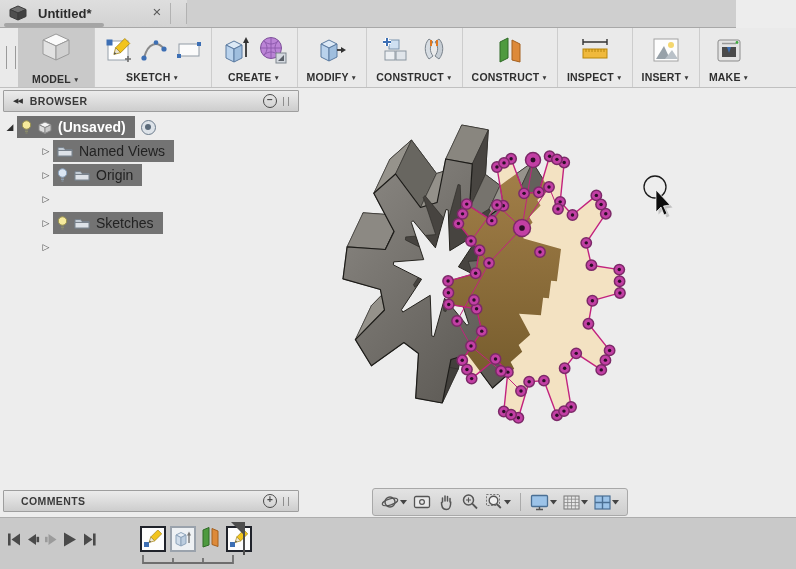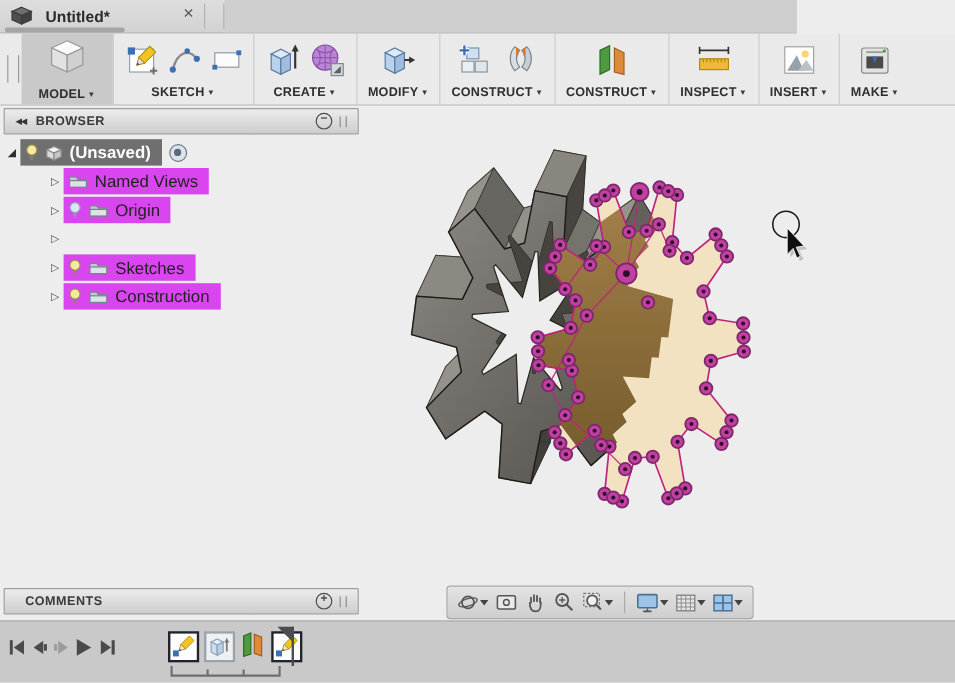--- a/index.html
+++ b/index.html
@@ -1,19 +1,19 @@
 <!DOCTYPE html>
 <html><head>
 <meta charset="utf-8">
 <style>
   html,body{margin:0;padding:0;}
   #app{position:relative;width:796px;height:569px;background:#ededed;overflow:hidden;
        font-family:"Liberation Sans",sans-serif;-webkit-font-smoothing:antialiased;}
   
-  #tabbar{position:absolute;left:0;top:0;width:664px;height:27px;
+  #tabbar{position:absolute;left:0;top:0;width:736px;height:27px;
           background:linear-gradient(#dedede,#d2d2d2);border-bottom:1px solid #a8a8a8;}
   #tabbar .tabrest{position:absolute;left:187px;top:0;right:0;height:27px;background:#cfcfcf;}
   #tabbar .sep{position:absolute;top:3px;width:1px;height:21px;background:#b2b2b2;}
   .doc-cube{position:absolute;left:8px;top:5px;}
   .tabtitle{position:absolute;left:38px;top:6px;font-size:13px;font-weight:bold;color:#2b2b2b;}
   .tabclose{position:absolute;left:148px;top:3px;font-size:15px;color:#5a5a5a;width:18px;text-align:center;cursor:default;}
   .tabscroll{position:absolute;left:4px;top:23px;width:100px;height:4px;border-radius:2px;background:#a5a5a5;}
   
   #toolbar{position:absolute;left:0;top:28px;width:796px;height:59px;background:#eaeaea;
            border-bottom:1px solid #c0c0c0;display:flex;align-items:stretch;}
@@ -34,21 +34,21 @@
   .circbtn{width:12px;height:12px;border:1.2px solid #4a4a4a;border-radius:50%;color:#4a4a4a;
            font-size:10px;font-weight:bold;line-height:10px;text-align:center;margin-right:6px;}
   .pgrip{width:4px;height:9px;border-left:1px solid #8e8e8e;border-right:1px solid #8e8e8e;}
   #browser{position:absolute;left:3px;top:90px;width:296px;}
   #comments{position:absolute;left:3px;top:490px;width:296px;}
   
   .tree{margin-top:4px;}
   .brow{display:flex;align-items:center;height:22px;margin-bottom:2px;}
   .tri{width:14px;text-align:center;font-size:9px;color:#4a4a4a;flex:0 0 14px;}
   .tri.exp{font-size:9px;color:#2e2e2e;}
-  .hl{display:flex;align-items:center;background:#d946ef;height:22px;padding:0 9px 0 4px;gap:6px;}
+  .hl{display:flex;align-items:center;background:#737373;height:22px;padding:0 9px 0 4px;gap:6px;}
   .hl .lbl{font-size:14px;color:#222;white-space:nowrap;}
   .brow.root .hl{background:#6f6f6f;}
   .brow.root .lbl{color:#fff;font-weight:bold;}
   .ind2{margin-left:36px;}
   .radio{width:13px;height:13px;border-radius:50%;border:1.5px solid #6b7b8c;background:#dde3e9;
          margin-left:6px;position:relative;}
   .radio:after{content:"";position:absolute;left:3.5px;top:3.5px;width:6px;height:6px;border-radius:50%;background:#5a6a7a;}
   
   #navbar{position:absolute;left:372px;top:488px;height:26px;display:flex;align-items:center;gap:6px;
           background:linear-gradient(#e3e3e3,#cecece);border:1px solid #a8a8a8;border-radius:3px;padding:0 8px;}
@@ -619,31 +619,20 @@
           <svg width="16" height="12" viewBox="0 0 16 12">
             <path d="M1 2.5 h5.5 l1.5 2 H15 V11 H1 Z" fill="#c2cbd4" stroke="#79828c"></path>
             <rect x="1" y="5.5" width="14" height="5.5" fill="#dde2e8" stroke="#79828c"></rect>
           </svg>
           <span class="lbl">Sketches</span>
         </span>
       </div>
 
       <div class="brow ind2">
         <span class="tri">▷</span>
-        <span class="hl">
-          <svg width="11" height="14" viewBox="0 0 11 14">
-            <circle cx="5.5" cy="5" r="4.2" fill="#f6ea9c" stroke="#98914e"></circle>
-            <path d="M4 10 h3 M4 11.5 h3 M4.5 13 h2" stroke="#8a8a6a" stroke-width="1"></path>
-          </svg>
-          <svg width="16" height="12" viewBox="0 0 16 12">
-            <path d="M1 2.5 h5.5 l1.5 2 H15 V11 H1 Z" fill="#c2cbd4" stroke="#79828c"></path>
-            <rect x="1" y="5.5" width="14" height="5.5" fill="#dde2e8" stroke="#79828c"></rect>
-          </svg>
-          <span class="lbl">Construction</span>
-        </span>
       </div>
 
     </div>
   </div>
 
   <div id="comments">
     <div class="phead">
       <span class="ptitle" style="">COMMENTS</span>
       <span class="flex"></span>
       <span class="circbtn">+</span>

